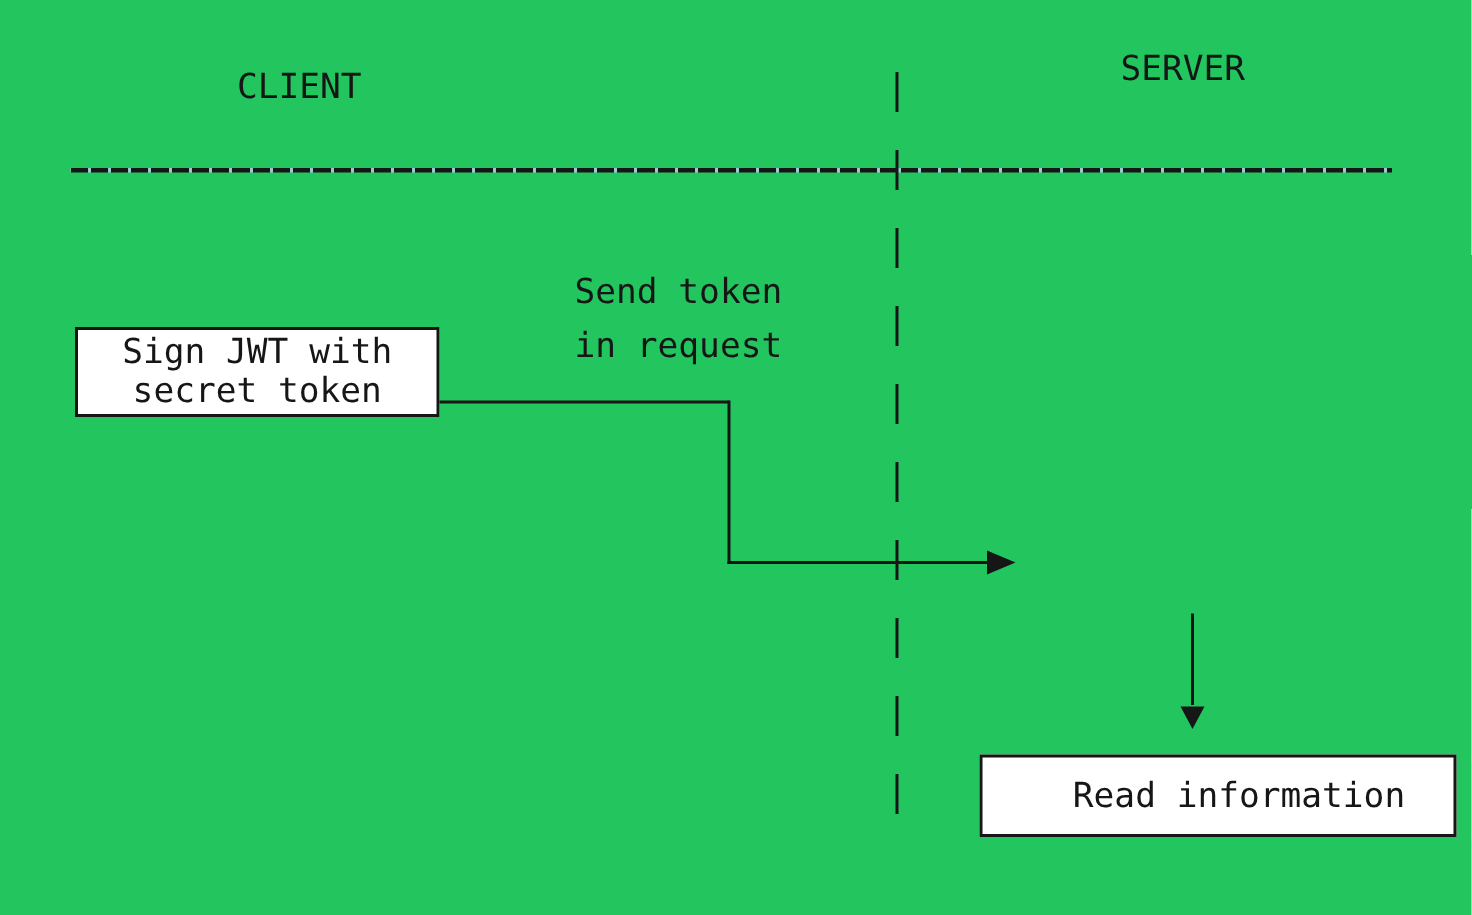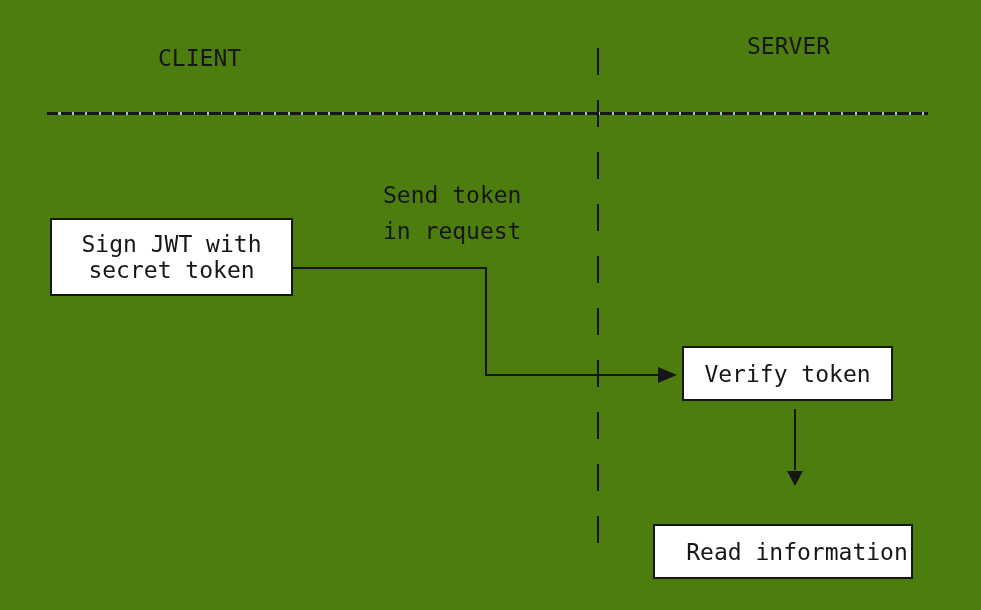--- a/index.html
+++ b/index.html
@@ -4,21 +4,21 @@
 <style>
   html, body {
     margin: 0;
     padding: 0;
     background: #ffffff;
   }
   .canvas {
     position: relative;
     width: 981px;
     height: 610px;
-    background: #4d7c0f;
+    background: #22c55e;
     font-family: "DejaVu Sans Mono", "Liberation Mono", monospace;
     color: #161616;
     overflow: hidden;
   }
   .lane-label {
     position: absolute;
     font-size: 23px;
     line-height: 24px;
     white-space: pre;
   }
@@ -53,23 +53,23 @@
     border: 2px solid #161616;
     background: #ffffff;
     display: flex;
     align-items: center;
     justify-content: center;
     text-align: center;
     font-size: 23px;
     line-height: 26px;
     white-space: pre-line;
   }
-  .node.sign   { left: 50px;  top: 218px; width: 243px; height: 78px; }
+  .node.sign   { left: 50px;  top: 218px; width: 243px; height: 60px; }
   .node.verify { left: 682px; top: 346px; width: 211px; height: 55px; }
-  .node.read   { left: 653px; top: 524px; width: 260px; height: 55px; padding-left: 28px; }
+  .node.read   { left: 653px; top: 503px; width: 318px; height: 55px; padding-left: 28px; }
 
   .edge-label {
     position: absolute;
     left: 383px;
     top: 177px;
     font-size: 23px;
     line-height: 36px;
     white-space: pre-line;
   }
 
@@ -119,21 +119,20 @@
   <div class="edge-label">Send token
 in request</div>
 
   <div>
     <div class="seg a"></div>
     <div class="seg b"></div>
     <div class="seg c"></div>
     <div class="arrowhead-right"></div>
   </div>
 
-  <div class="node verify">Verify token</div>
 
   <div>
     <div class="seg d"></div>
     <div class="arrowhead-down"></div>
   </div>
 
   <div class="node read">Read information</div>
 
 </div>
 

